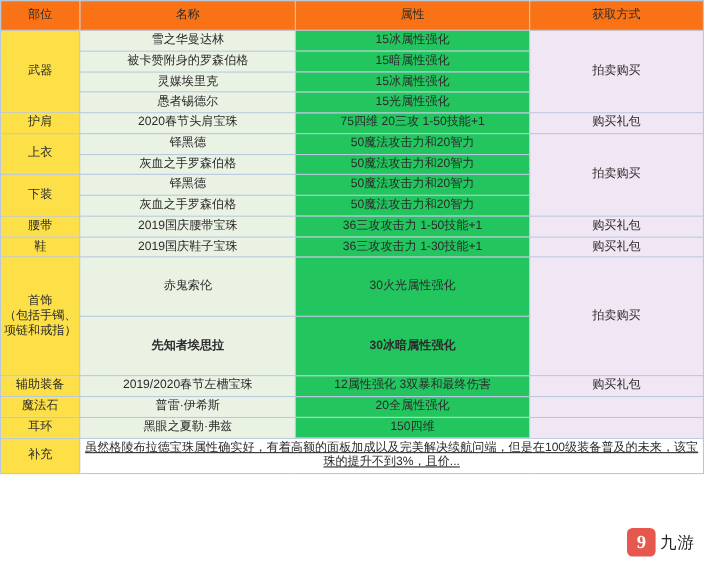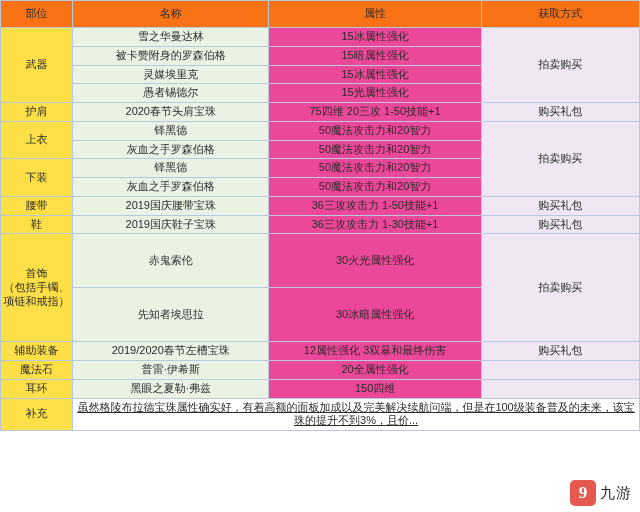--- a/index.html
+++ b/index.html
@@ -42,21 +42,21 @@
     color: #1f1f1f;
   }
   td.part {
     background: #fde047;
     font-size: 12px;
   }
   td.name {
     background: #e9f2e3;
   }
   td.attr {
-    background: #ec4899;
+    background: #22c55e;
   }
   td.method {
     background: #f1e6f4;
     font-size: 12px;
   }
   .row-h { height: 18px; }
   .row-tall { height: 24px; }
   .part-multiline {
     line-height: 1.45;
   }
@@ -171,21 +171,21 @@
         <td class="name">2019国庆鞋子宝珠</td>
         <td class="attr">36三攻攻击力 1-30技能+1</td>
         <td class="method" rowspan="1">购买礼包</td>
       </tr>
       <tr class="row-tall" style="height: 54px;">
         <td class="part part-multiline" rowspan="2">首饰<br>（包括手镯、项链和戒指）</td>
         <td class="name">赤鬼索伦</td>
         <td class="attr">30火光属性强化</td>
         <td class="method" rowspan="2">拍卖购买</td>
       </tr>
-      <tr class="row-tall" style="height: 54px;">
+      <tr class="row-tall" style="height: 54px; font-weight: bold;">
         <td class="name">先知者埃思拉</td>
         <td class="attr">30冰暗属性强化</td>
       </tr>
       <tr class="row-h">
         <td class="part" rowspan="1">辅助装备</td>
         <td class="name">2019/2020春节左槽宝珠</td>
         <td class="attr">12属性强化 3双暴和最终伤害</td>
         <td class="method" rowspan="1">购买礼包</td>
       </tr>
       <tr class="row-h">

